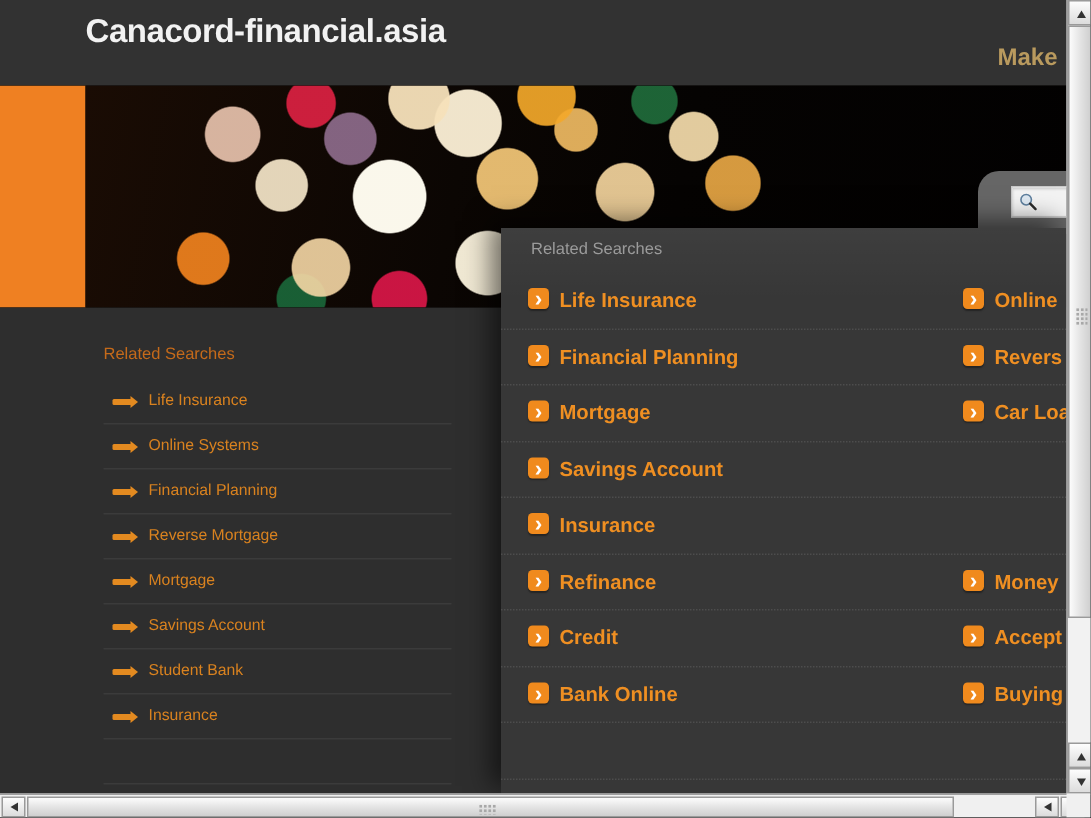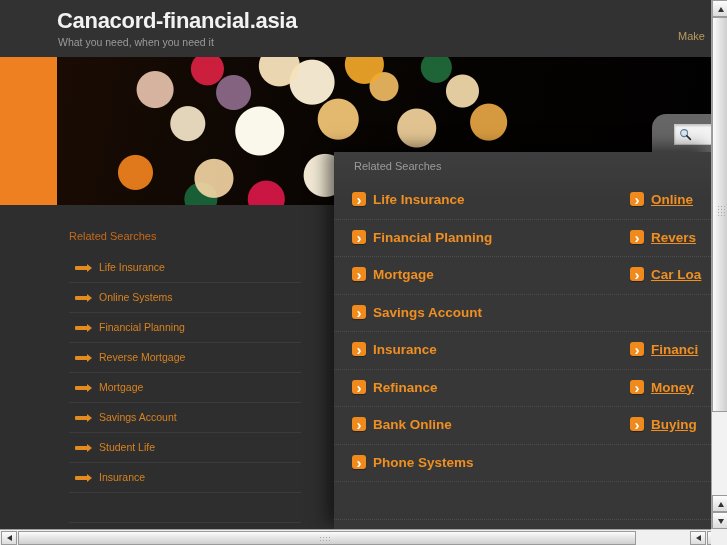--- a/index.html
+++ b/index.html
@@ -44,23 +44,24 @@
   #site-tagline {
     position: absolute;
     left: 58px; top: 36px;
     font-size: 10.5px;
     color: #9a9a9a;
     white-space: nowrap;
   }
   #header-link {
     position: absolute;
     right: 6px; top: 30px;
-    font-size: 11px;
+    font-size: 16px;
     color: #b99a5e;
     white-space: nowrap;
+    font-weight: bold;
   }
 
   
   #banner {
     position: absolute;
     left: 0; top: 57px;
     width: 711px; height: 148px;
     overflow: hidden;
     background: #060402;
   }
@@ -207,21 +208,21 @@
     position: absolute;
     top: 7px;
     height: 24px;
     white-space: nowrap;
     font-size: 13.5px;
     font-weight: bold;
     color: #ef8f22;
     line-height: 22px;
   }
   .ov-cell.col-l { left: 18px; }
-  .ov-cell.col-r { left: 296px; text-decoration: underline; }
+  .ov-cell.col-r { left: 308px; }
   .ov-ico {
     display: inline-block;
     width: 14px; height: 14px;
     border-radius: 3px;
     background: #f08a1d;
     vertical-align: middle;
     position: relative;
     margin-right: 7px;
     top: -1px;
     box-shadow: 0 1px 1px rgba(0,0,0,.35);
@@ -351,21 +352,20 @@
     background: #f0f0f0;
   }
 </style>
 </head>
 <body>
 
 <div id="page">
 
   <div id="header">
     <div id="site-title">Canacord-financial.asia</div>
-    <div id="site-tagline">What you need, when you need it</div>
     <div id="header-link">Make</div>
   </div>
 
   <div id="banner">
     <div id="banner-orange"></div>
     <div id="banner-photo"></div>
   </div>
 
   <div id="bg-related">
     <div id="bg-related-title">Related Searches</div>
@@ -389,21 +389,21 @@
       <div class="bg-item">
         <span class="bg-arrow"></span>
         <span>Mortgage</span>
       </div>
       <div class="bg-item">
         <span class="bg-arrow"></span>
         <span>Savings Account</span>
       </div>
       <div class="bg-item">
         <span class="bg-arrow"></span>
-        <span>Student Life</span>
+        <span>Student Bank</span>
       </div>
       <div class="bg-item">
         <span class="bg-arrow"></span>
         <span>Insurance</span>
       </div>
       <div class="bg-item">
         
         
       </div>
     </div>
@@ -452,48 +452,50 @@
       <div class="ov-row">
         <div class="ov-cell col-l">
           <span class="ov-ico"></span><span class="ov-label">Savings Account</span>
         </div>
       </div>
 
       <div class="ov-row">
         <div class="ov-cell col-l">
           <span class="ov-ico"></span><span class="ov-label">Insurance</span>
         </div>
-        <div class="ov-cell col-r">
-          <span class="ov-ico"></span><span class="ov-label">Financi</span>
-        </div>
       </div>
 
       <div class="ov-row">
         <div class="ov-cell col-l">
           <span class="ov-ico"></span><span class="ov-label">Refinance</span>
         </div>
         <div class="ov-cell col-r">
           <span class="ov-ico"></span><span class="ov-label">Money</span>
         </div>
       </div>
 
+      <div class="ov-row">
+        <div class="ov-cell col-l">
+          <span class="ov-ico"></span><span class="ov-label">Credit</span>
+        </div>
+        <div class="ov-cell col-r">
+          <span class="ov-ico"></span><span class="ov-label">Accept</span>
+        </div>
+      </div>
 
       <div class="ov-row">
         <div class="ov-cell col-l">
           <span class="ov-ico"></span><span class="ov-label">Bank Online</span>
         </div>
         <div class="ov-cell col-r">
           <span class="ov-ico"></span><span class="ov-label">Buying</span>
         </div>
       </div>
 
       <div class="ov-row">
-        <div class="ov-cell col-l">
-          <span class="ov-ico"></span><span class="ov-label">Phone Systems</span>
-        </div>
       </div>
 
       <div class="ov-row">
         <div class="ov-cell col-l">
           
         </div>
         <div class="ov-cell col-r">
           
         </div>
       </div>

